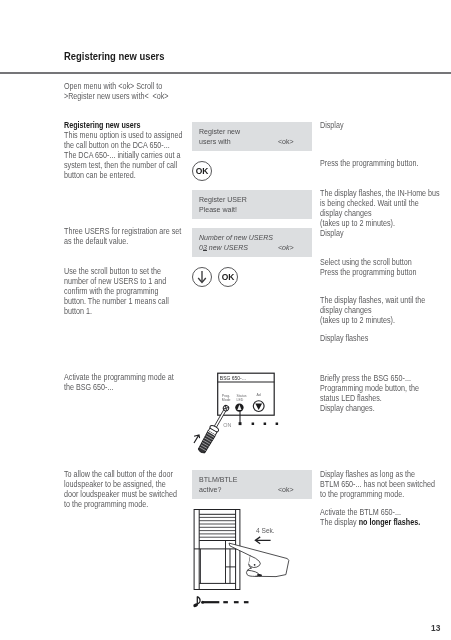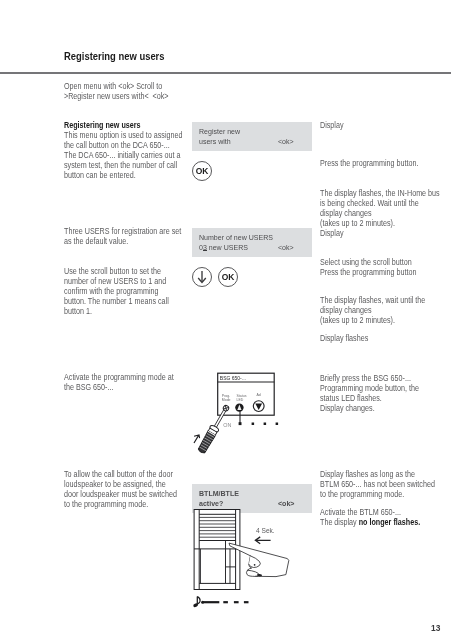--- a/index.html
+++ b/index.html
@@ -79,27 +79,31 @@
 BTLM 650-... has not been switched
 to the programming mode.</div>
   <div class="txt" style="left:320px;top:507.9px;"><span>Activate the BTLM 650-...
 The display </span><b>no longer flashes.</b></div>
 
   <div class="lcd" style="top:122px;text-decoration:underline;">
     <div class="l1">Register new</div>
     <div class="l2">users with</div>
     <div class="ok">&lt;ok&gt;</div>
   </div>
-  <div class="lcd" style="top:228px;">
+  <div class="lcd" style="top:190px;">
+    <div class="l1">Register USER</div>
+    <div class="l2">Please wait!</div>
+  </div>
+  <div class="lcd" style="top:228px;font-style:italic;">
     <div class="l1">Number of new USERS</div>
     <div class="l2">03 new USERS</div>
     <div class="cursor-underline" style="left:11.2px;top:22.3px;width:3.9px;"></div>
     <div class="ok">&lt;ok&gt;</div>
   </div>
-  <div class="lcd" style="top:484px;font-weight:bold;">
+  <div class="lcd" style="top:470px;">
     <div class="l1">BTLM/BTLE</div>
     <div class="l2">active?</div>
     <div class="ok">&lt;ok&gt;</div>
   </div>
 
   <svg class="icon-ok" style="left:191px;top:160px;" width="22" height="22" viewBox="0 0 22 22">
     <circle cx="11" cy="11" r="9.5" fill="none" stroke="#3a3a3c" stroke-width="0.85"></circle>
     <text x="11" y="14" text-anchor="middle" font-family="Liberation Sans, sans-serif" font-size="9.2" font-weight="bold" fill="#1b1b1b" transform="scale(0.92,1)" transform-origin="11 11">OK</text>
   </svg>
 

